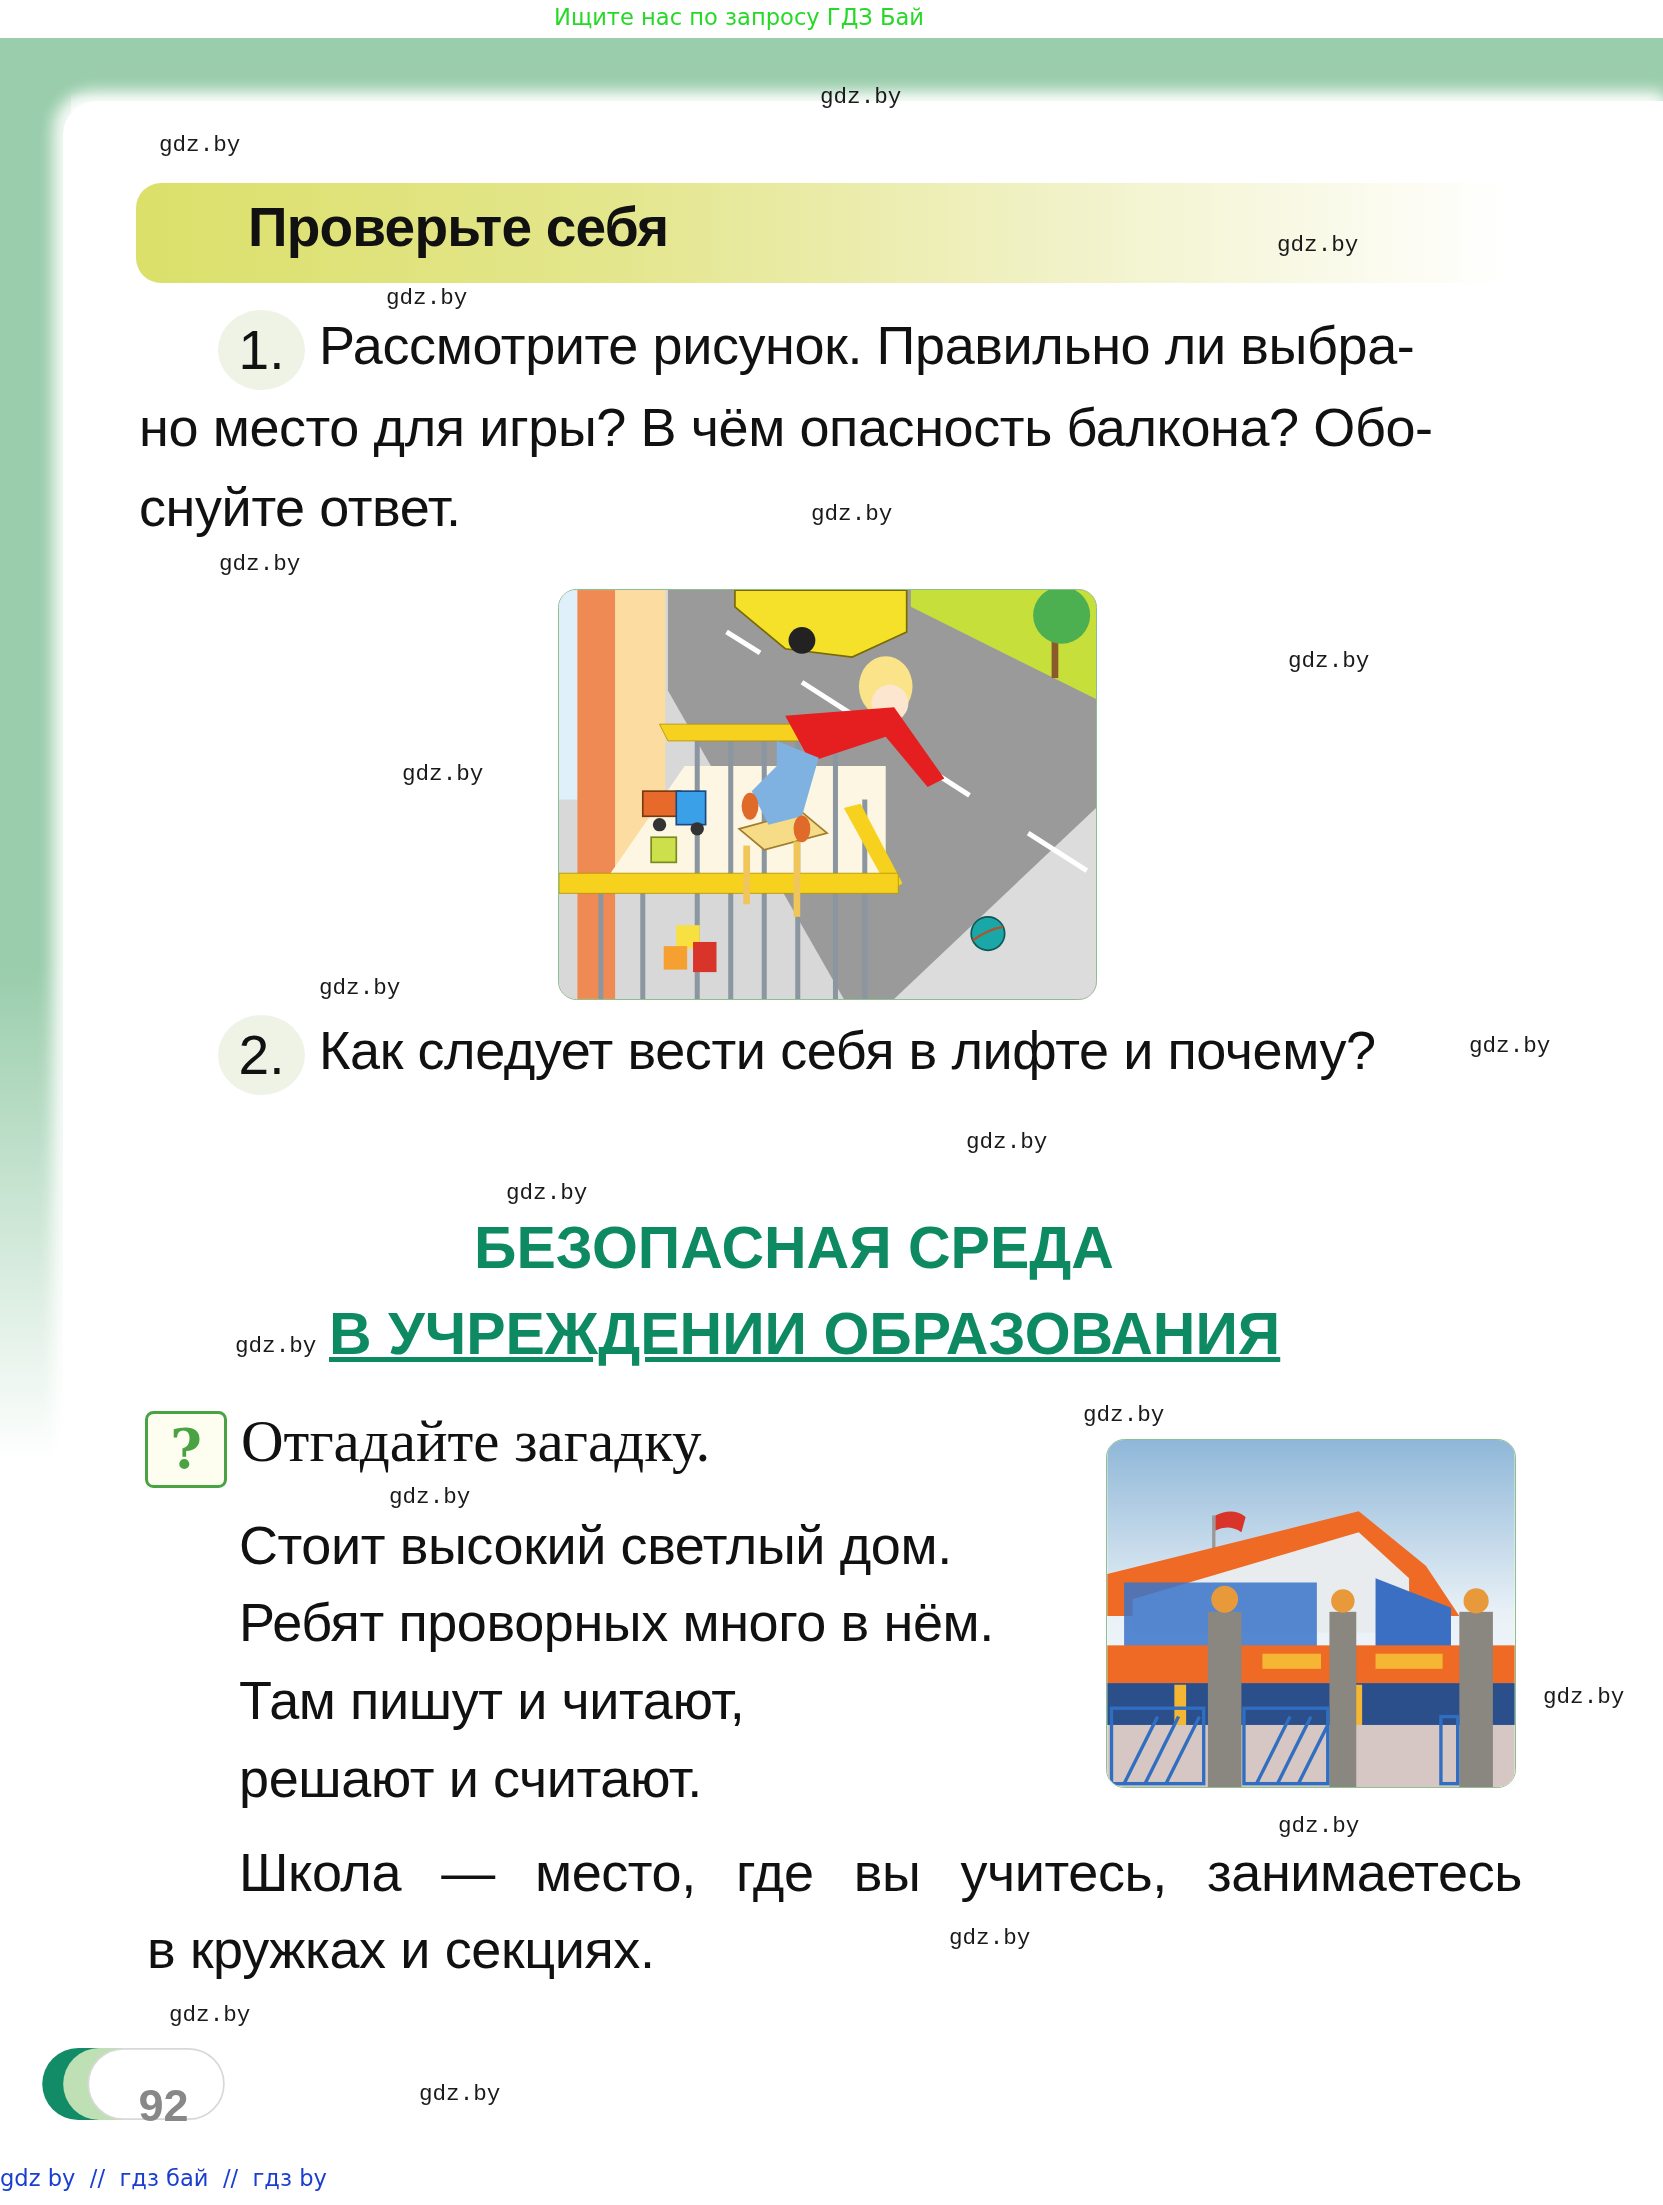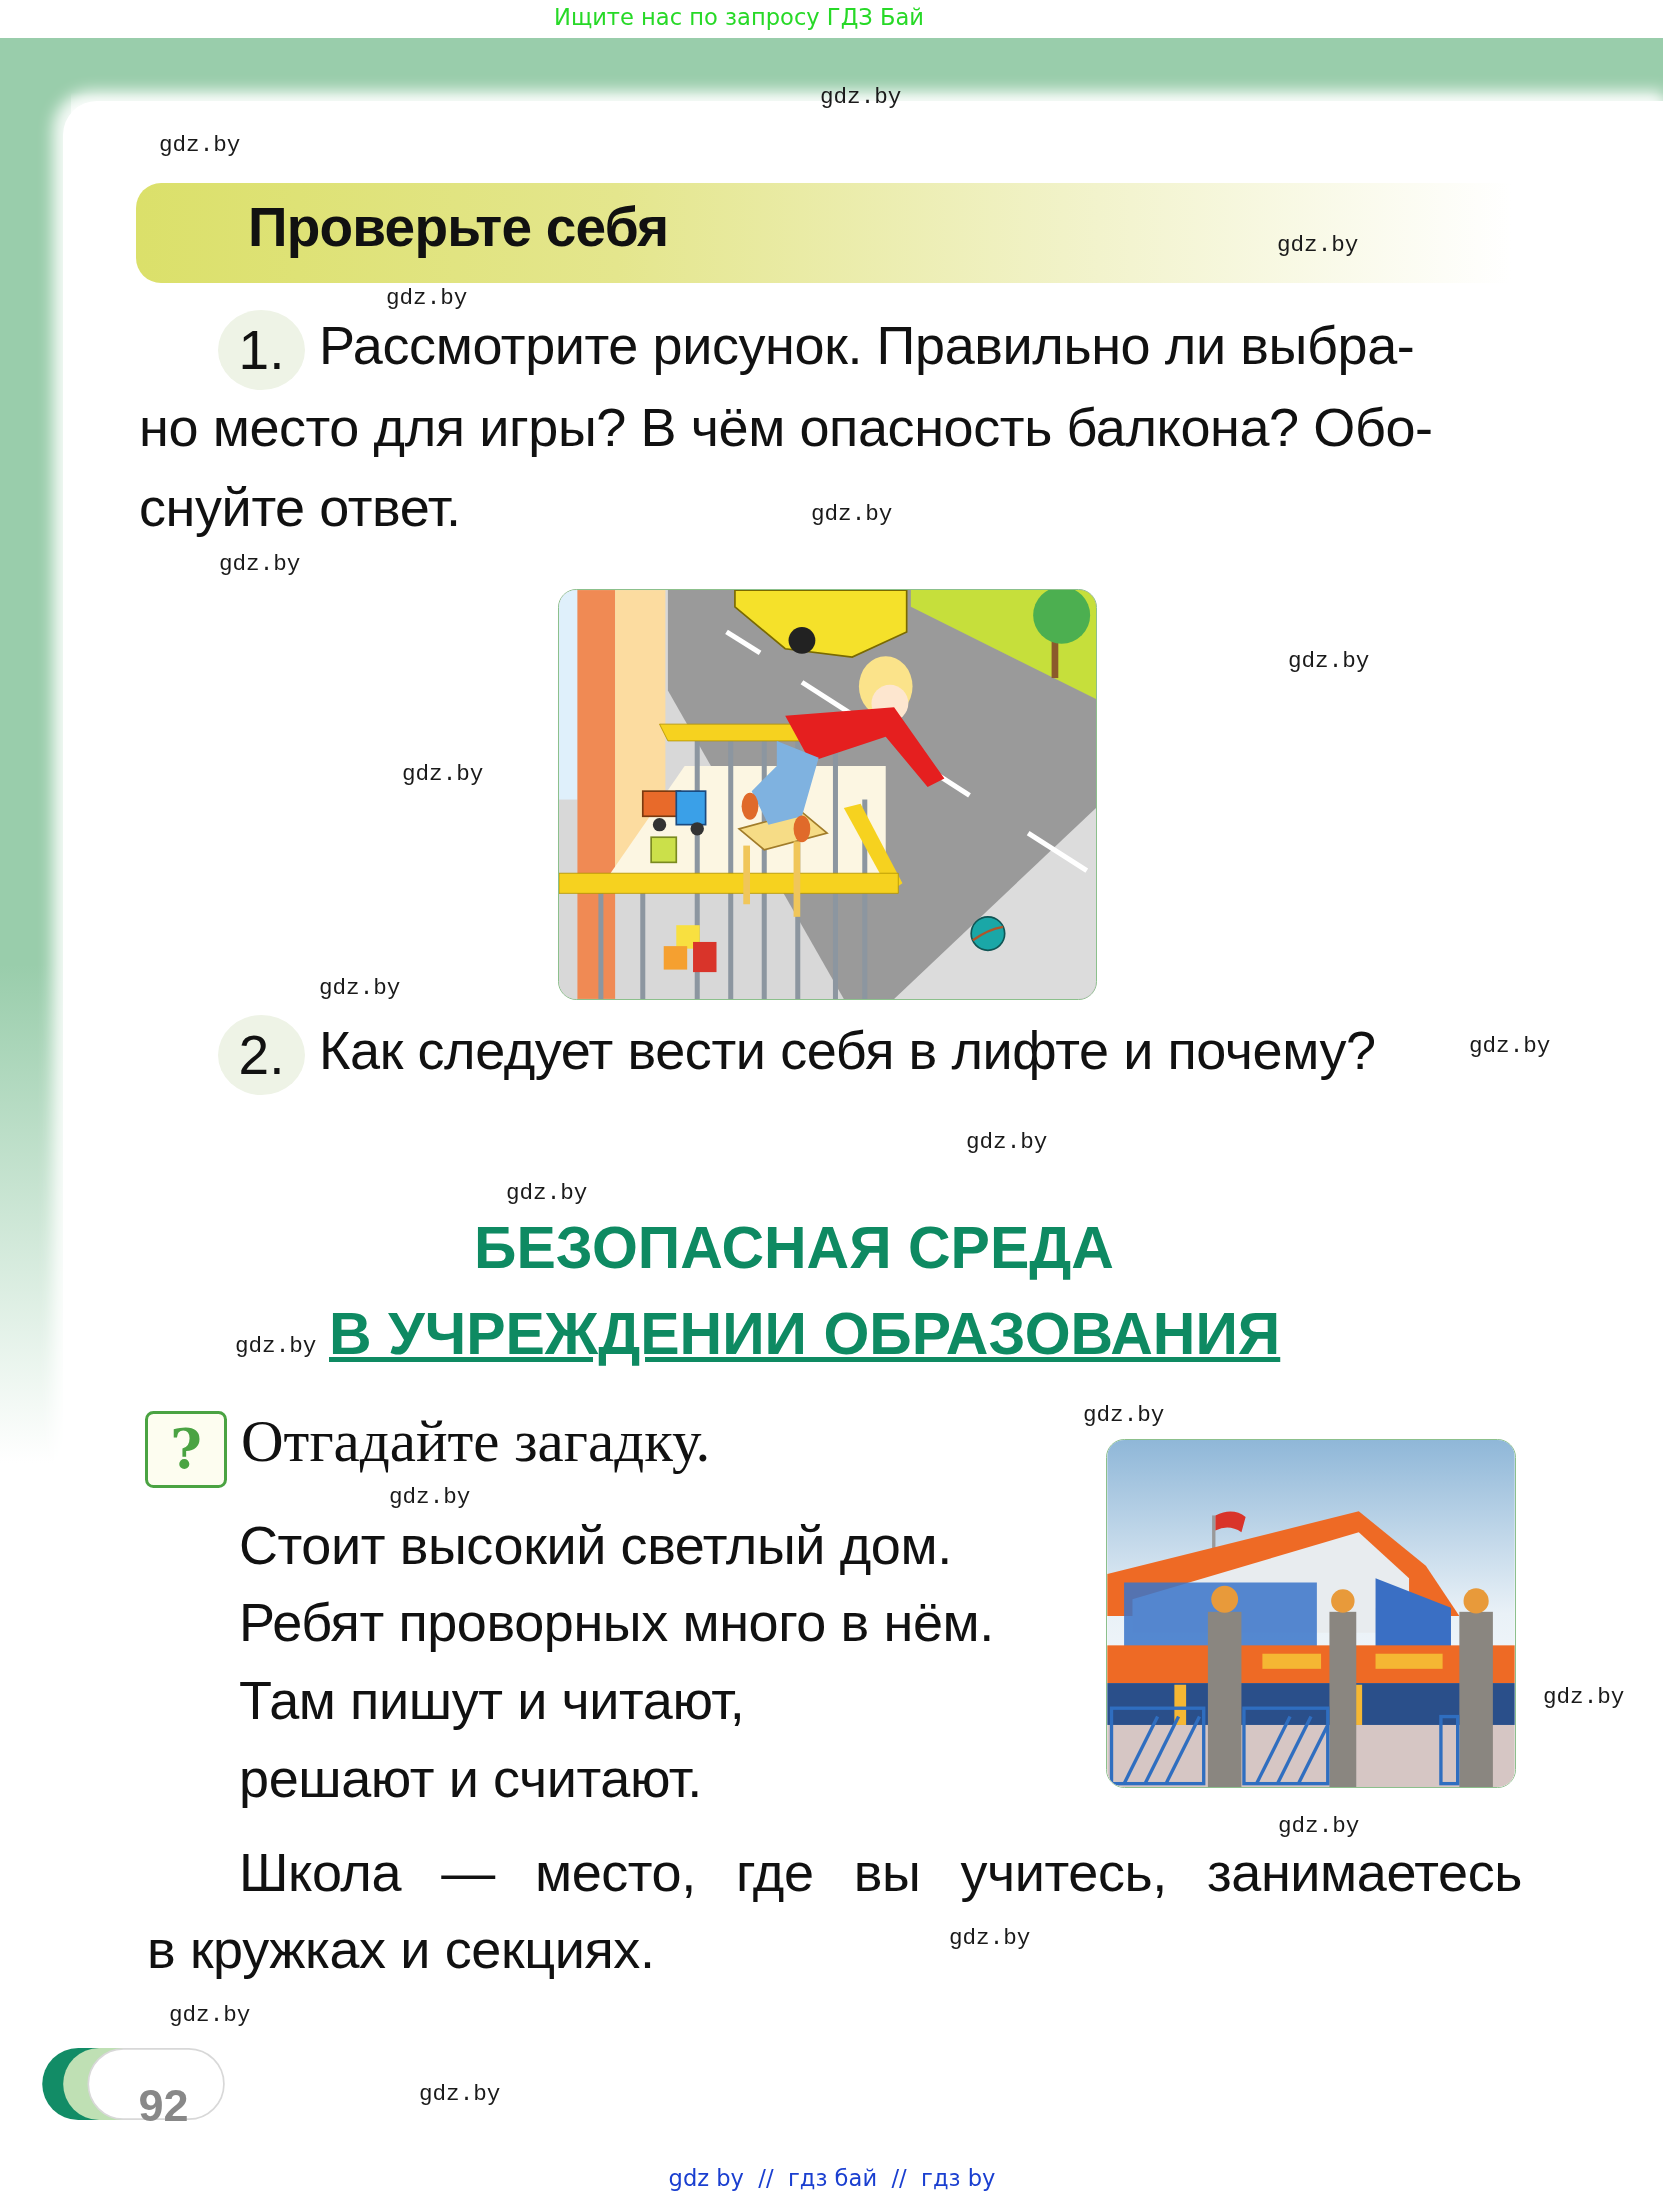--- a/index.html
+++ b/index.html
@@ -38,21 +38,21 @@
           background:#fdfdf0; }
   .qbox span { display:block; text-align:center; color:#4aa342; font-family:"DejaVu Serif", serif;
                font-weight:bold; font-size:54px; line-height:71px; }
 
   .riddle-head { left:241px; top:1407px; font-family:"Liberation Serif", serif; font-size:59px; color:#111; }
 
   .photo { left:1106px; top:1439px; width:408px; height:347px; border:1.7px solid #8cc08c; border-radius:18.4px;
            overflow:hidden; }
 
   .badge { left:42px; top:2048px; width:183px; height:72px; }
-  .footer { left:0; top:2165px; width:1664px; text-align:center; color:#1a3fd0; font-size:22.6px;
+  .footer { left:0; top:2165px; width:1664px; text-align:left; color:#1a3fd0; font-size:22.6px;
             font-family:"DejaVu Sans", sans-serif; }
 </style>
 </head>
 <body>
 
 <div class="abs top-banner">Ищите нас по запросу ГДЗ Бай</div>
 
 <div class="abs band-top"></div>
 <div class="abs band-left"></div>
 <div class="abs page"></div>

